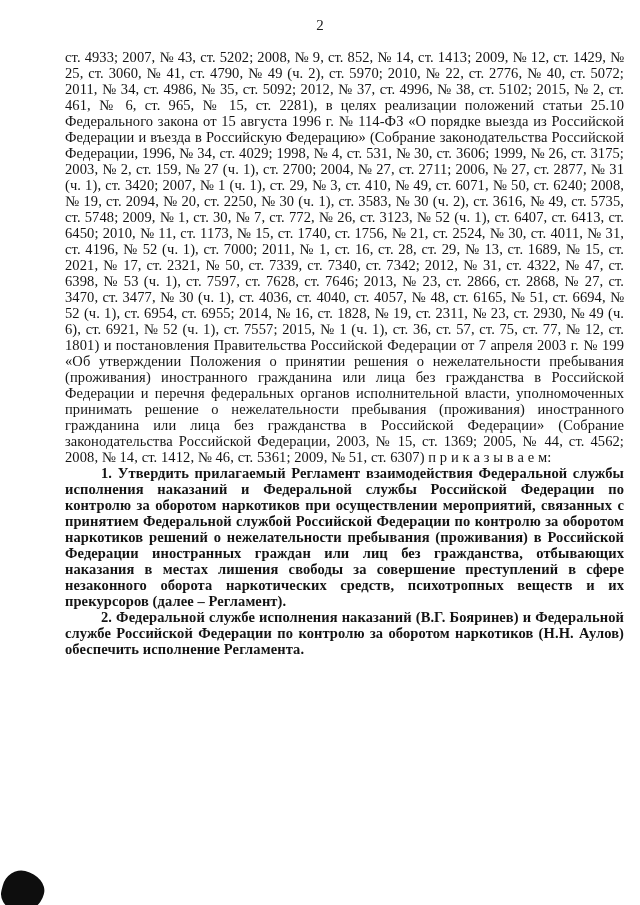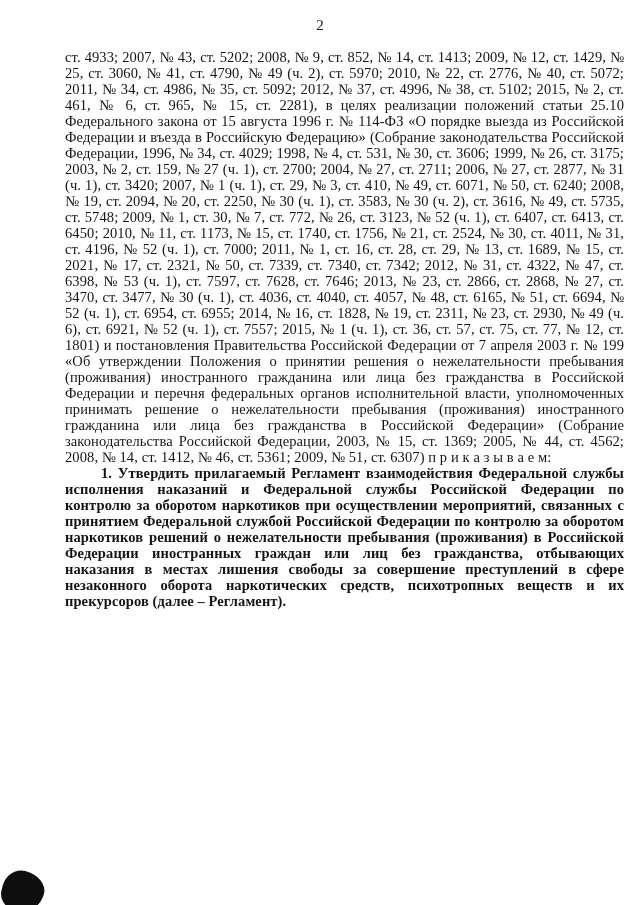--- a/index.html
+++ b/index.html
@@ -51,16 +51,17 @@
 </style>
 </head>
 <body>
 
 <div class="page">
   <div class="page-number">2</div>
 
   <div class="text-block" id="paragraphs">
       <p class="">ст. 4933; 2007, № 43, ст. 5202; 2008, № 9, ст. 852, № 14, ст. 1413; 2009, № 12, ст. 1429, № 25, ст. 3060, № 41, ст. 4790, № 49 (ч. 2), ст. 5970; 2010, № 22, ст. 2776, № 40, ст. 5072; 2011, № 34, ст. 4986, № 35, ст. 5092; 2012, № 37, ст. 4996, № 38, ст. 5102; 2015, № 2, ст. 461, № 6, ст. 965, № 15, ст. 2281), в целях реализации положений статьи 25.10 Федерального закона от 15 августа 1996 г. № 114-ФЗ «О порядке выезда из Российской Федерации и въезда в Российскую Федерацию» (Собрание законодательства Российской Федерации, 1996, № 34, ст. 4029; 1998, № 4, ст. 531, № 30, ст. 3606; 1999, № 26, ст. 3175; 2003, № 2, ст. 159, № 27 (ч. 1), ст. 2700; 2004, № 27, ст. 2711; 2006, № 27, ст. 2877, № 31 (ч. 1), ст. 3420; 2007, № 1 (ч. 1), ст. 29, № 3, ст. 410, № 49, ст. 6071, № 50, ст. 6240; 2008, № 19, ст. 2094, № 20, ст. 2250, № 30 (ч. 1), ст. 3583, № 30 (ч. 2), ст. 3616, № 49, ст. 5735, ст. 5748; 2009, № 1, ст. 30, № 7, ст. 772, № 26, ст. 3123, № 52 (ч. 1), ст. 6407, ст. 6413, ст. 6450; 2010, № 11, ст. 1173, № 15, ст. 1740, ст. 1756, № 21, ст. 2524, № 30, ст. 4011, № 31, ст. 4196, № 52 (ч. 1), ст. 7000; 2011, № 1, ст. 16, ст. 28, ст. 29, № 13, ст. 1689, № 15, ст. 2021, № 17, ст. 2321, № 50, ст. 7339, ст. 7340, ст. 7342; 2012, № 31, ст. 4322, № 47, ст. 6398, № 53 (ч. 1), ст. 7597, ст. 7628, ст. 7646; 2013, № 23, ст. 2866, ст. 2868, № 27, ст. 3470, ст. 3477, № 30 (ч. 1), ст. 4036, ст. 4040, ст. 4057, № 48, ст. 6165, № 51, ст. 6694, № 52 (ч. 1), ст. 6954, ст. 6955; 2014, № 16, ст. 1828, № 19, ст. 2311, № 23, ст. 2930, № 49 (ч. 6), ст. 6921, № 52 (ч. 1), ст. 7557; 2015, № 1 (ч. 1), ст. 36, ст. 57, ст. 75, ст. 77, № 12, ст. 1801) и постановления Правительства Российской Федерации от 7 апреля 2003 г. № 199 «Об утверждении Положения о принятии решения о нежелательности пребывания (проживания) иностранного гражданина или лица без гражданства в Российской Федерации и перечня федеральных органов исполнительной власти, уполномоченных принимать решение о нежелательности пребывания (проживания) иностранного гражданина или лица без гражданства в Российской Федерации» (Собрание законодательства Российской Федерации, 2003, № 15, ст. 1369; 2005, № 44, ст. 4562; 2008, № 14, ст. 1412, № 46, ст. 5361; 2009, № 51, ст. 6307) п р и к а з ы в а е м:</p>
       <p class="indent">1. Утвердить прилагаемый Регламент взаимодействия Федеральной службы исполнения наказаний и Федеральной службы Российской Федерации по контролю за оборотом наркотиков при осуществлении мероприятий, связанных с принятием Федеральной службой Российской Федерации по контролю за оборотом наркотиков решений о нежелательности пребывания (проживания) в Российской Федерации иностранных граждан или лиц без гражданства, отбывающих наказания в местах лишения свободы за совершение преступлений в сфере незаконного оборота наркотических средств, психотропных веществ и их прекурсоров (далее – Регламент).</p>
+      <p class="indent">2. Федеральной службе исполнения наказаний (В.Г. Бояринев) и Федеральной службе Российской Федерации по контролю за оборотом наркотиков (Н.Н. Аулов) обеспечить исполнение Регламента.</p>
     </div>
 
   <div class="ink-blot"></div>
 </div>
 
 </body></html>

